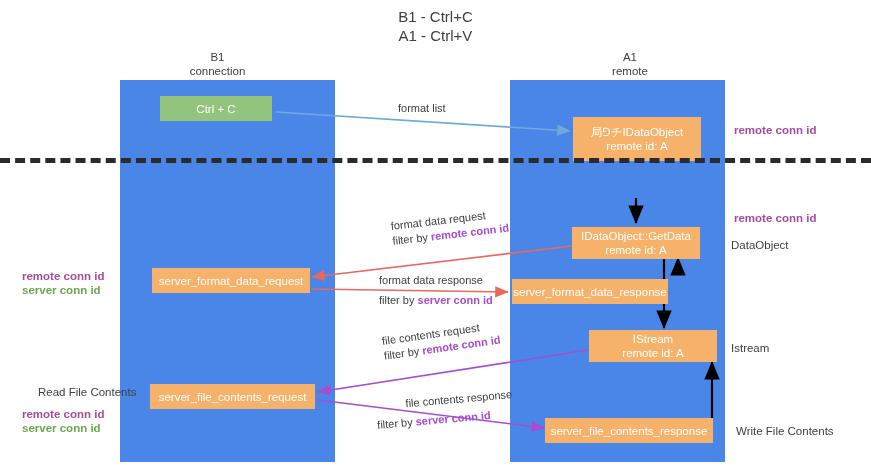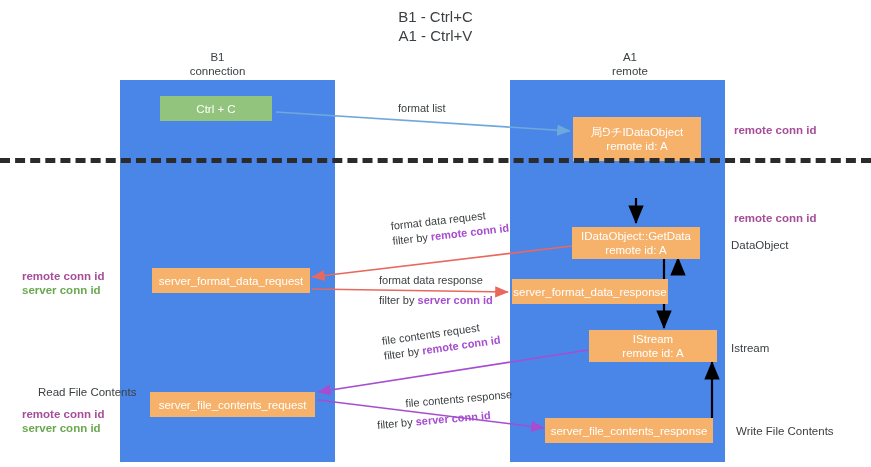--- a/index.html
+++ b/index.html
@@ -166,21 +166,21 @@
   <div class="box orange" style="left:572px; top:227px; width:128px; height:32px;">IDataObject::GetData
 remote id: A</div>
 
   <div class="box orange" style="left:152px; top:268px; width:158px; height:25px;">server_format_data_request</div>
 
   <div class="box orange" style="left:512px; top:279px; width:156px; height:25px;">server_format_data_response</div>
 
   <div class="box orange" style="left:589px; top:330px; width:128px; height:32px;">IStream
 remote id: A</div>
 
-  <div class="box orange" style="left:150px; top:392px; width:165px; height:25px;">server_file_contents_request</div>
+  <div class="box orange" style="left:150px; top:384px; width:165px; height:25px;">server_file_contents_request</div>
 
   <div class="box orange" style="left:545px; top:418px; width:168px; height:25px;">server_file_contents_response</div>
 
   <div class="divider"></div>
 
   <div class="flow" style="left:398px; top:101px;">
     <span>format list</span>
   </div>
 
   <div class="flow" style="left:390px; top:219px; transform:rotate(-6.5deg); transform-origin: left top;">

